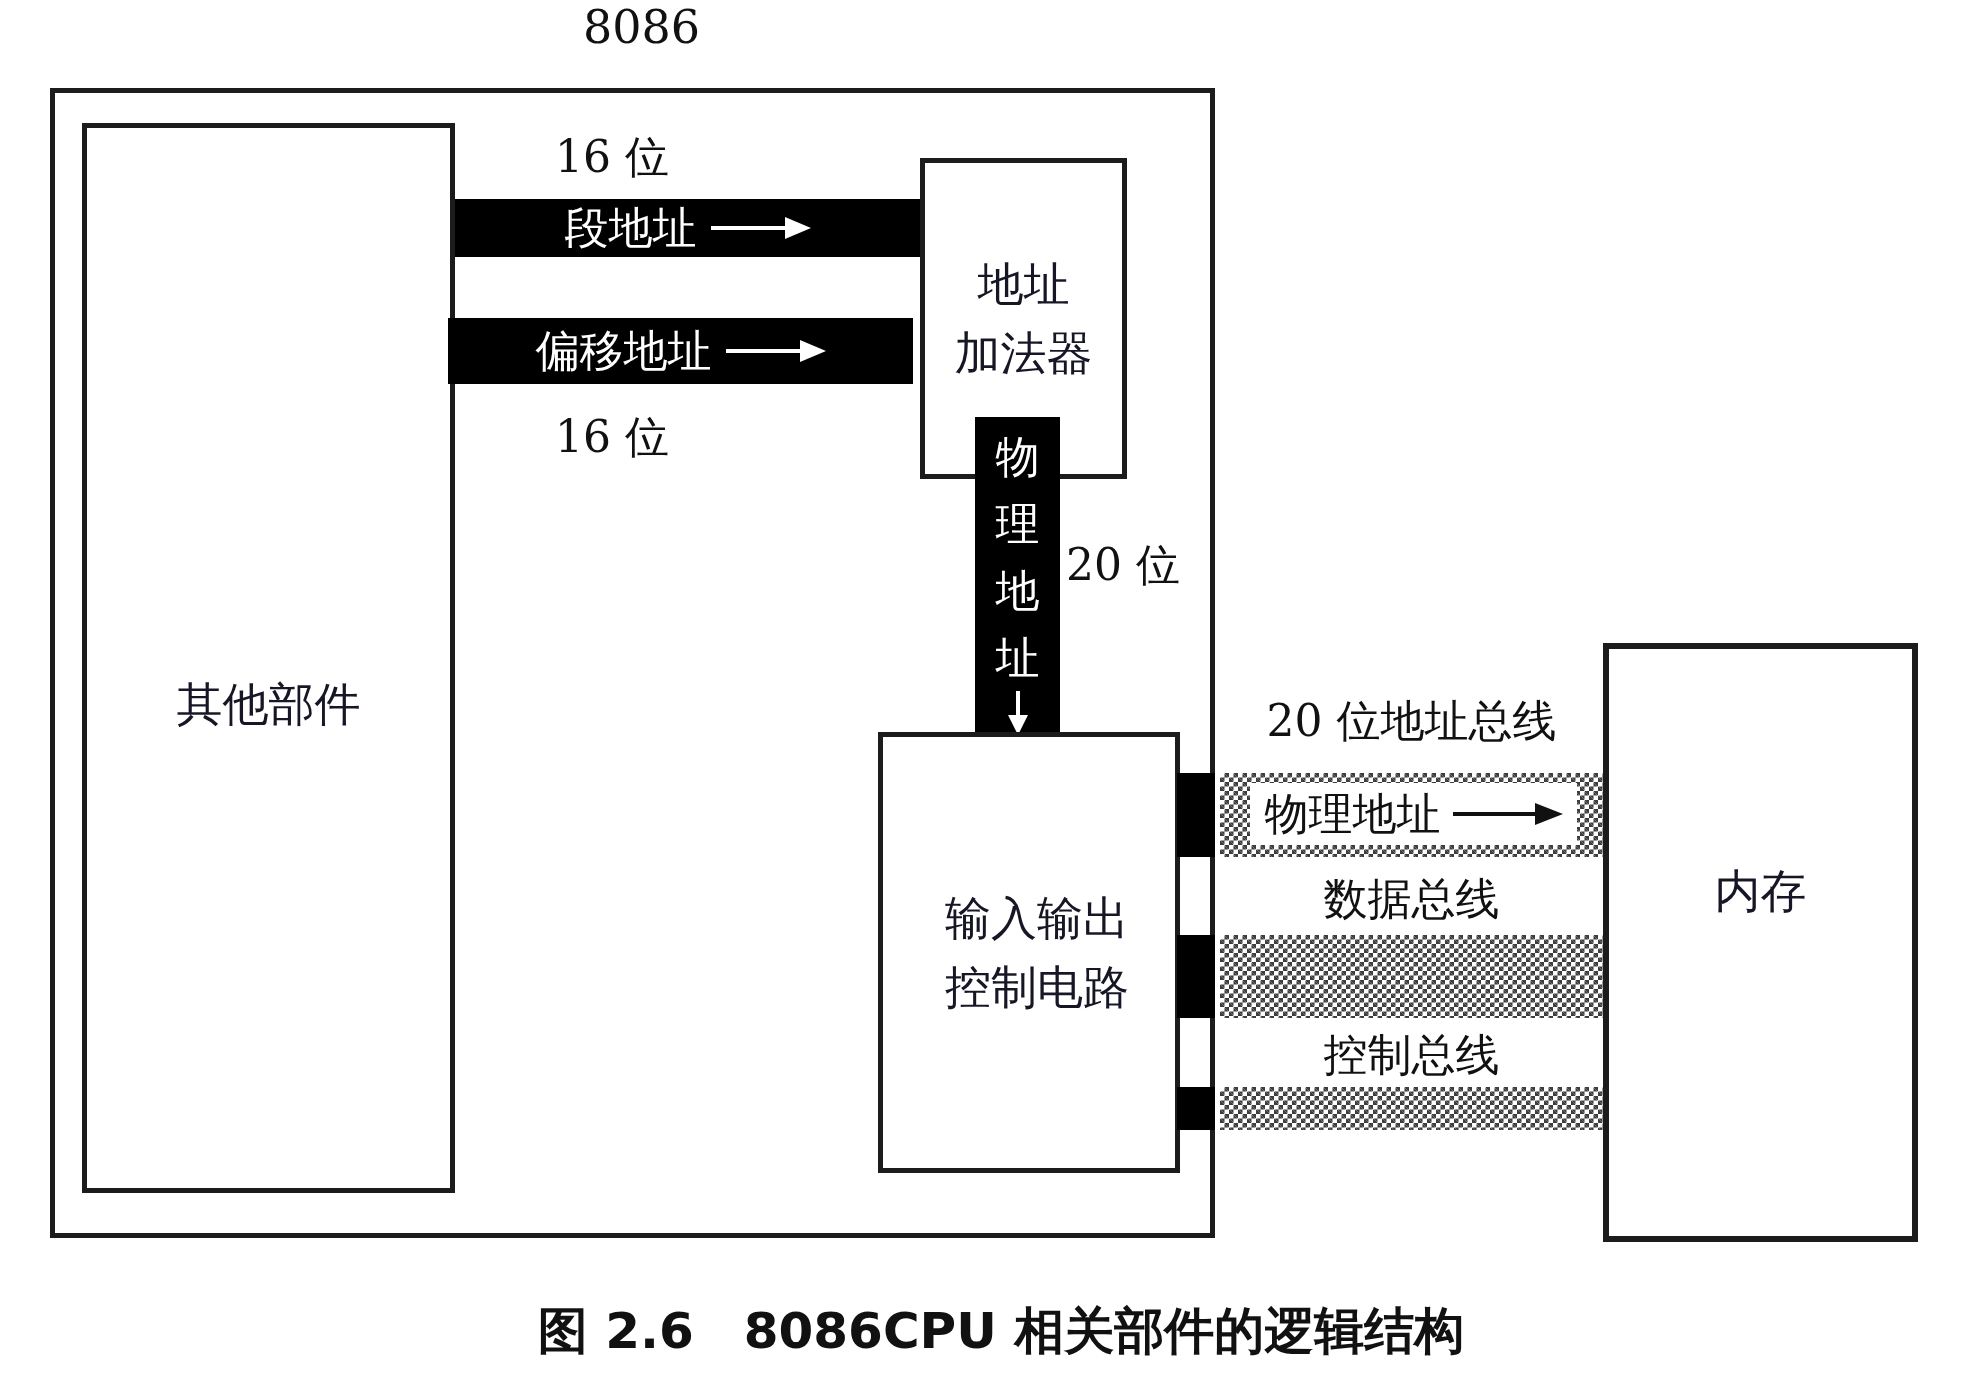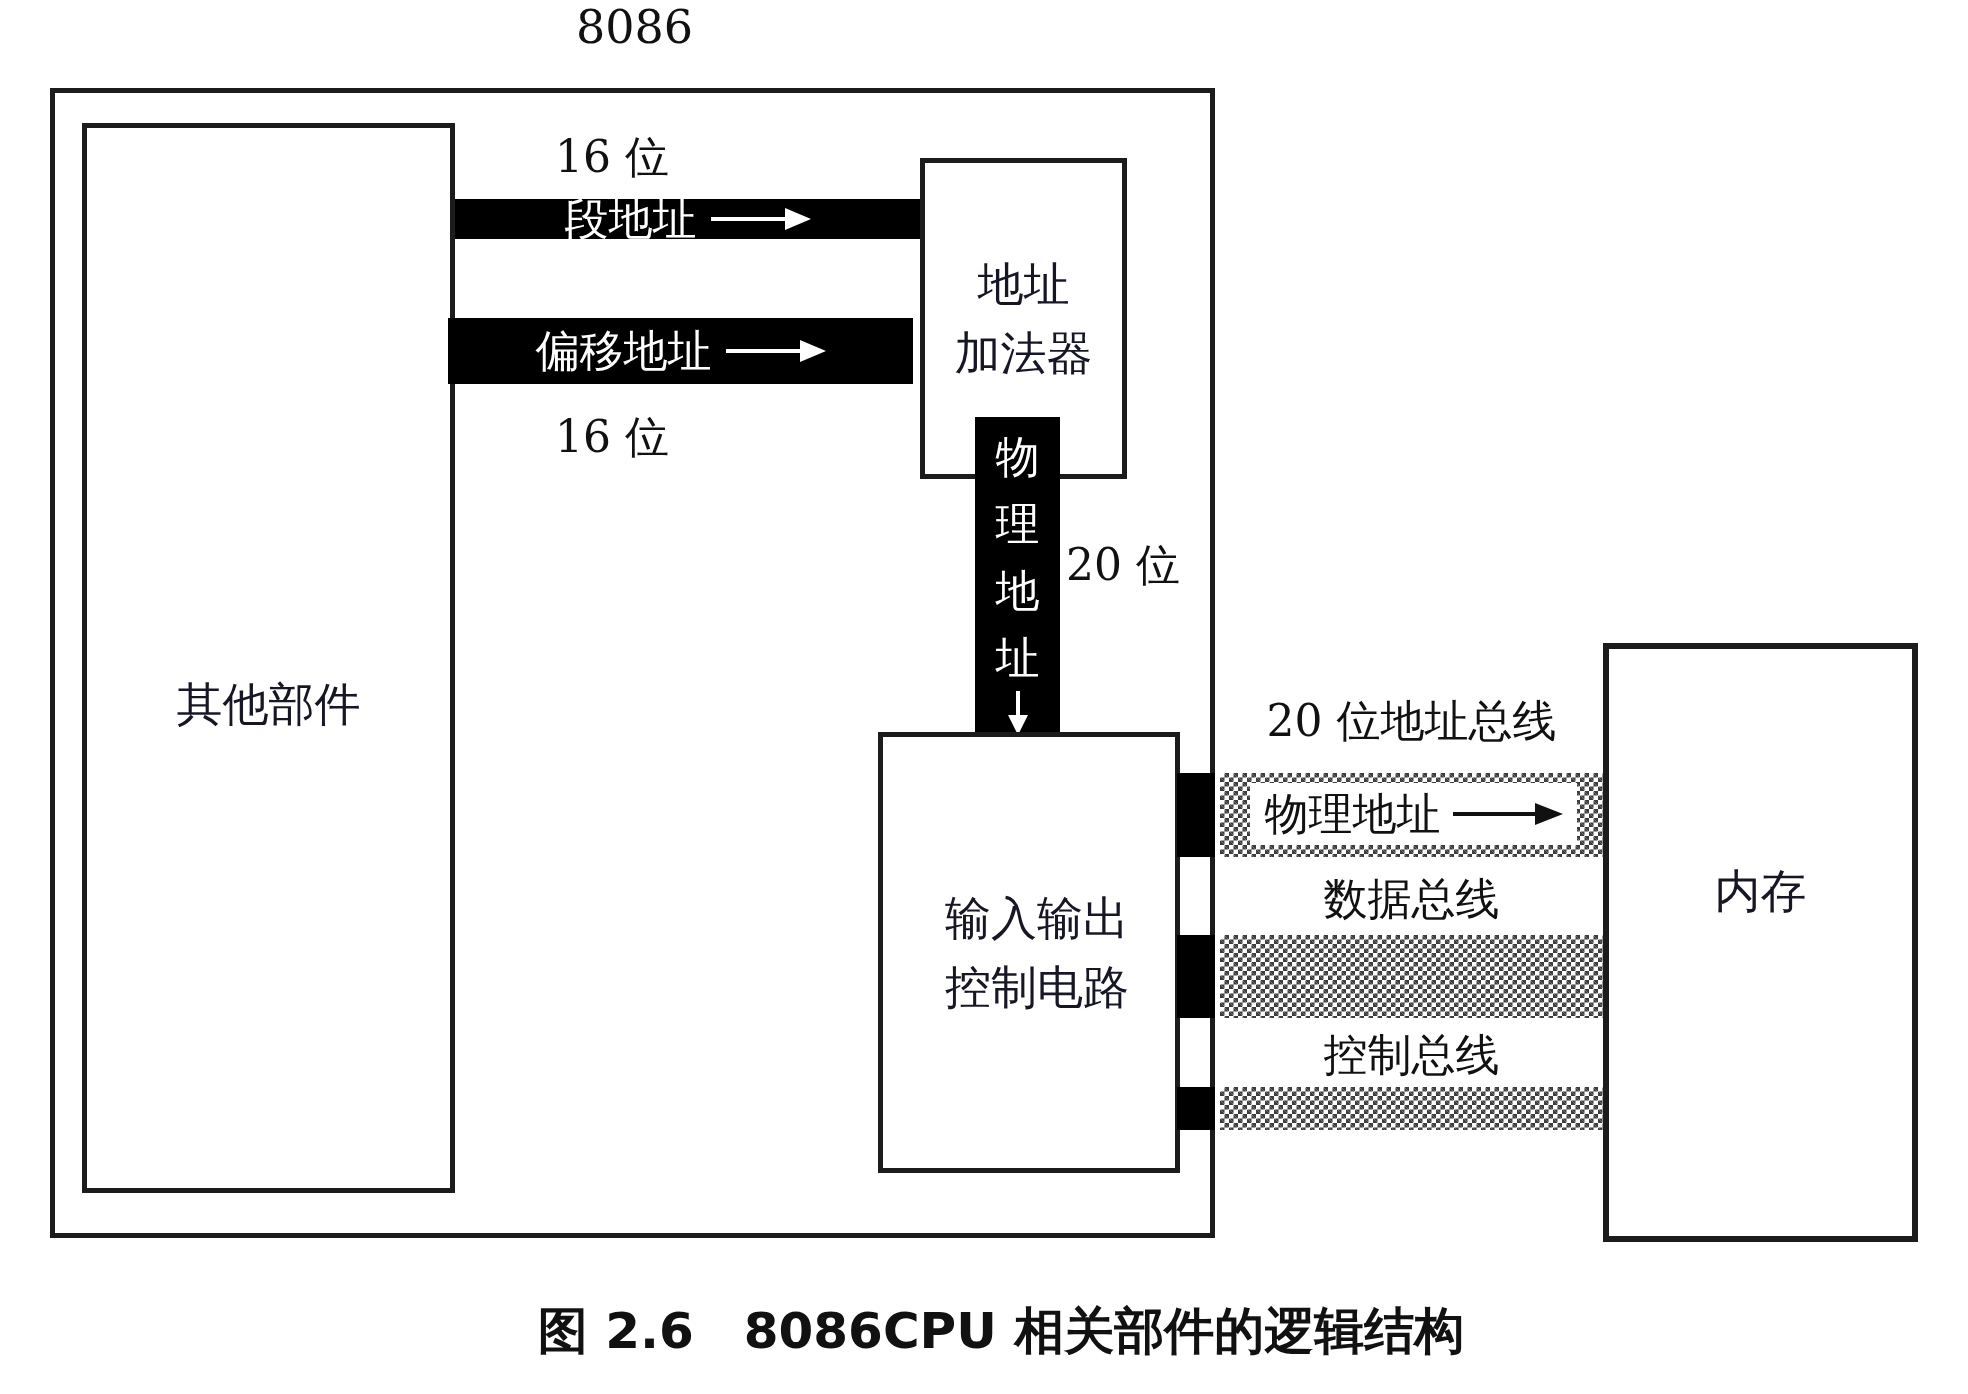--- a/index.html
+++ b/index.html
@@ -18,31 +18,31 @@
   .box { border: 5px solid #1c1c1c; background: #ffffff; display: flex; align-items: center; justify-content: center; }
   .outer-box   { left: 50px;  top: 88px;  width: 1165px; height: 1150px; }
   .other-box   { left: 82px;  top: 123px; width: 373px;  height: 1070px; padding-top: 92px; }
   .adder-box   { left: 920px; top: 158px; width: 207px;  height: 321px; }
   .io-box      { left: 878px; top: 732px; width: 302px;  height: 441px; padding-left: 16px; }
   .memory-box  { left: 1603px; top: 643px; width: 315px; height: 599px; border-width: 6px; padding-bottom: 102px; }
 
   .box-label { font-size: 46px; line-height: 1.5; text-align: center; color: #161625; }
 
   
-  .fig-title { left: 52px; top: 0px; width: 1165px; text-align: center; font-size: 46px; color: #111; }
+  .fig-title { left: 59px; top: 0px; width: 1165px; text-align: center; font-size: 46px; color: #111; }
   .fig-caption {
     left: 0; top: 1298px; width: 1968px; text-align: center;
     font-size: 50px; font-weight: bold; color: #111;
     font-family: "DejaVu Sans", "Liberation Sans", sans-serif;
     padding-left: 34px;
   }
 
   
   .black-bar { background: #000; display: flex; align-items: center; justify-content: center; gap: 14px; }
-  .bar-segment { left: 455px; top: 199px; width: 465px; height: 40px; }
+  .bar-segment { left: 455px; top: 199px; width: 465px; height: 58px; }
   .bar-offset  { left: 448px; top: 318px; width: 465px; height: 66px; text-align: center; }
   .bar-text { color: #fff; font-size: 44px; white-space: nowrap; }
 
   .vbar { left: 975px; top: 417px; width: 85px; height: 320px; background: #000;
           display: flex; flex-direction: column; align-items: center; padding-top: 6px; }
   .vbar-text { color: #fff; font-size: 44px; line-height: 67px; width: 1.1em;
                word-break: break-all; text-align: center; }
 
   
   .small-label { font-size: 44px; color: #111; white-space: nowrap; }

